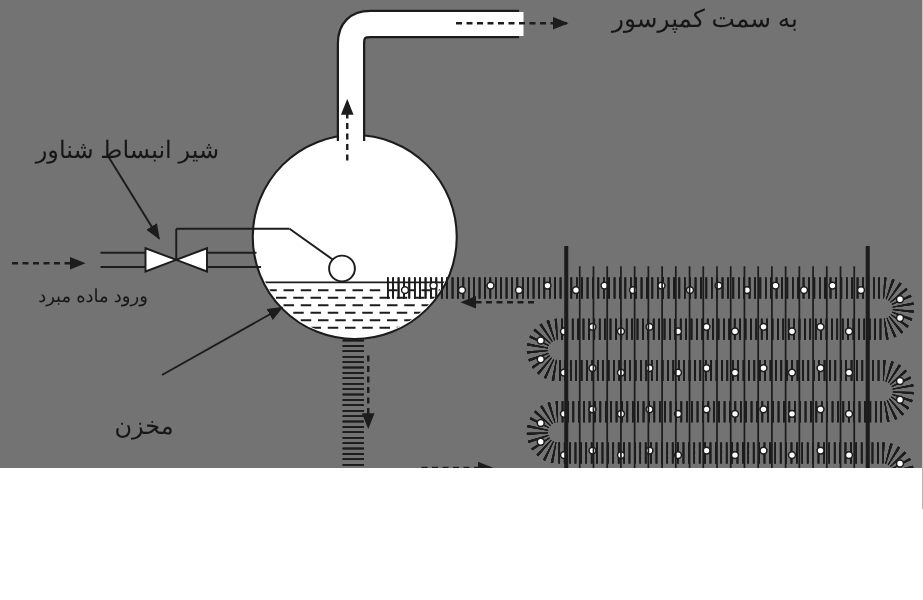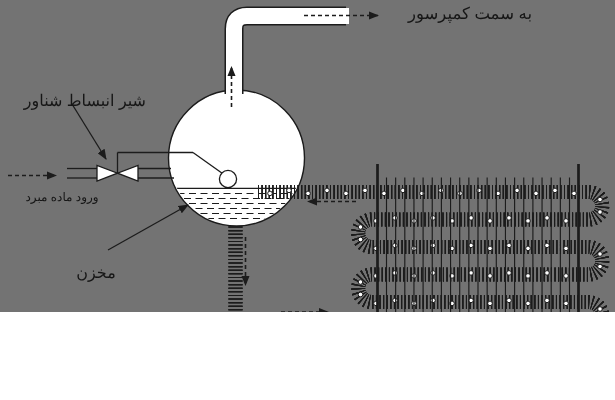--- a/index.html
+++ b/index.html
@@ -4,21 +4,21 @@
 <style>
   html,body{margin:0;padding:0;background:#fff;}
   .stage{position:relative;width:615px;height:312px;background:#737373;overflow:hidden;
          font-family:Liberation Sans, sans-serif;}
   .stage svg{position:absolute;left:0;top:0;}
   .diagram-label{position:absolute;direction:rtl;text-align:center;color:#161616;
                  white-space:nowrap;line-height:1.35;}
   .lbl-compressor{left:395px;top:2px;width:150px;font-size:16.5px;}
   .lbl-valve{left:24px;top:68px;width:122px;font-size:16px;margin-top:22px;}
   .lbl-inlet{left:2px;top:189px;width:120px;font-size:12px;}
-  .lbl-tank{left:68px;top:262px;width:56px;font-size:16px;}
+  .lbl-tank{left:68px;top:274px;width:56px;font-size:16px;}
 </style>
 </head>
 <body>
 
 <div class="stage">
 
   <svg width="615" height="400" viewBox="0 0 615 400">
     <defs>
       <marker id="ah" viewBox="0 0 10 8" refX="9" refY="4" markerWidth="10.5" markerHeight="8.5" orient="auto" markerUnits="userSpaceOnUse">
         <path d="M0 0 L10 4 L0 8 Z" fill="#1c1c1c"></path>

